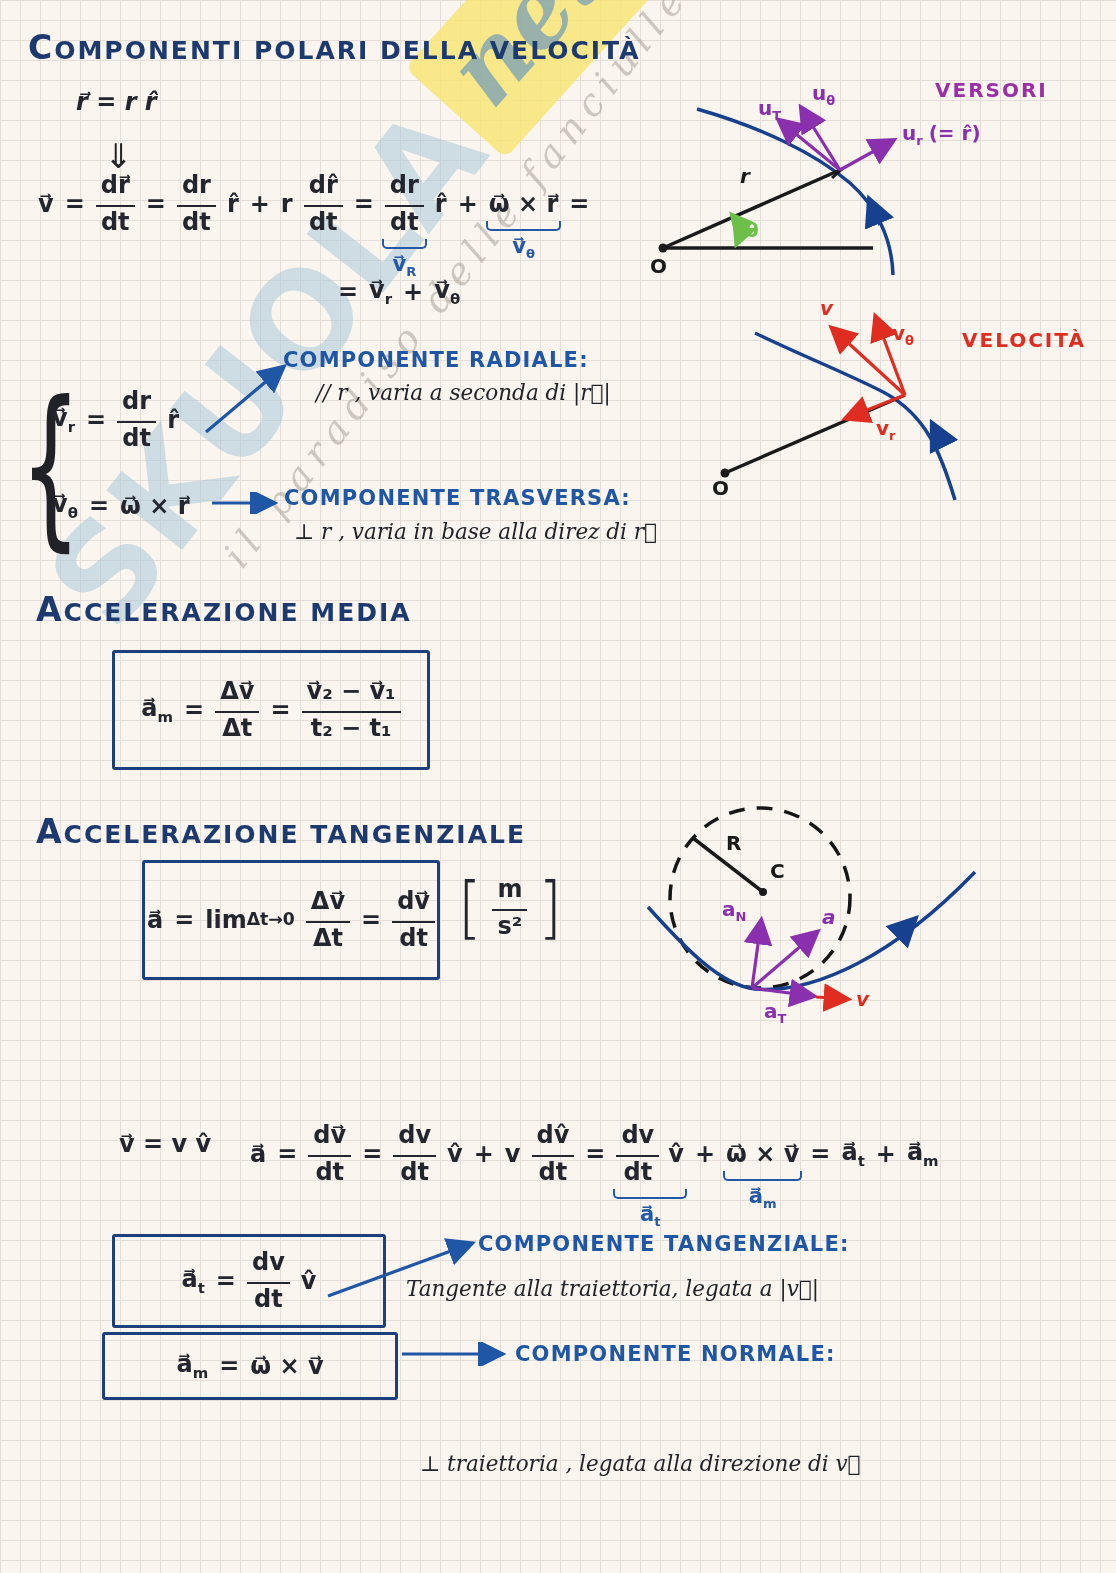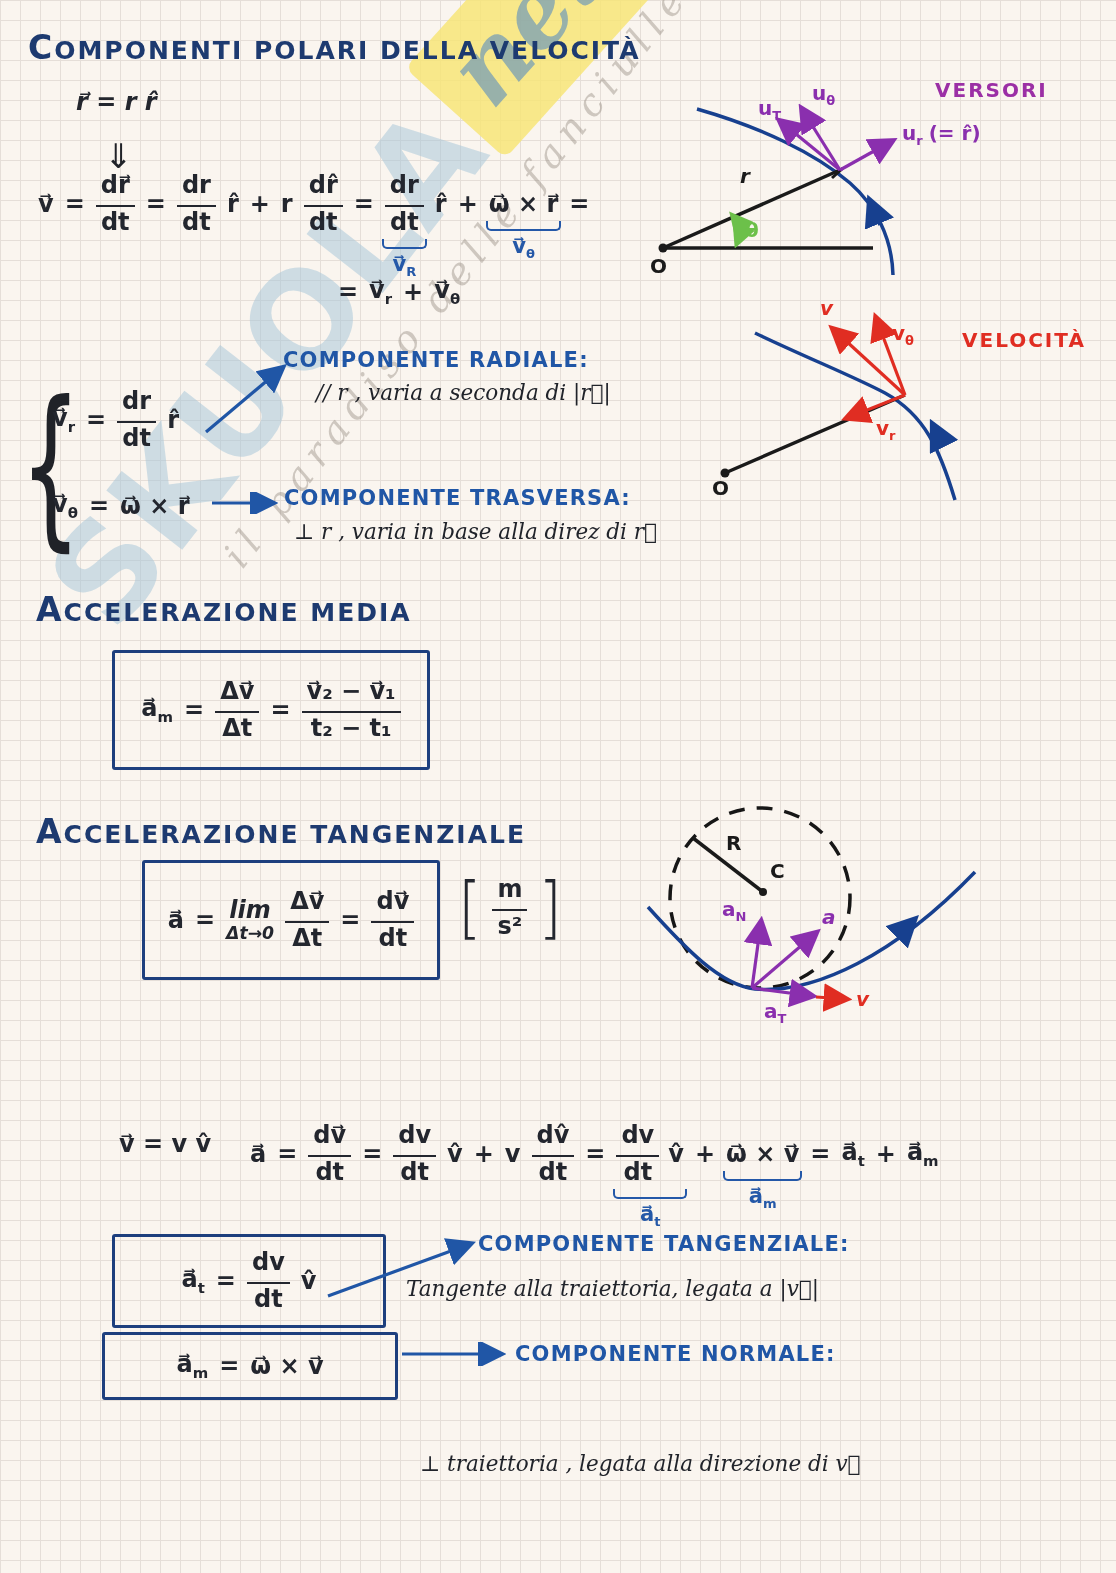--- a/index.html
+++ b/index.html
@@ -24,21 +24,21 @@
   .bluelabel{position:absolute;color:#2056a6;font-weight:700;font-size:21px;letter-spacing:1.2px;z-index:2;}
   .script{position:absolute;font-family:"DejaVu Serif",serif;font-style:italic;font-weight:500;font-size:21.5px;color:#20232a;z-index:2;}
   
   .formula{position:absolute;display:flex;align-items:center;gap:11px;color:#23262e;font-weight:600;font-size:24px;z-index:2;}
   .fbox{border:3.5px solid #1d3f7e;border-radius:3px;justify-content:center;}
   .tk{white-space:nowrap;}
   sub{font-size:.62em;}
   .frac{display:inline-flex;flex-direction:column;align-items:center;text-align:center;line-height:1.15;}
   .frac .num{padding:0 5px 5px;border-bottom:2.5px solid currentColor;white-space:nowrap;}
   .frac .den{padding-top:2px;white-space:nowrap;}
-  .lim{display:inline-flex;flex-direction:column;align-items:center;line-height:1.1;font-style:italic;}
+  .lim{display:inline-flex;flex-direction:row;align-items:center;line-height:1.1;}
   .lim .un{font-size:.72em;}
   .brk{font-size:2.5em;font-weight:300;line-height:.95;transform:scaleY(1.12);}
   .ugrp{position:relative;display:inline-flex;}
   .urow{display:inline-flex;align-items:center;gap:9px;}
   .ubrace{position:absolute;left:-3px;right:-3px;top:calc(100% + 3px);height:8px;
     border:2.5px solid #2458a8;border-top:none;border-radius:0 0 5px 5px;}
   .ulabel{position:absolute;top:calc(100% + 15px);left:50%;transform:translateX(-50%);
     color:#2458a8;font-size:.88em;display:inline-flex;gap:4px;}
   .brace{position:absolute;font-size:175px;font-weight:400;color:#202228;
     transform:scaleX(.55);transform-origin:left center;line-height:1;z-index:2;}

